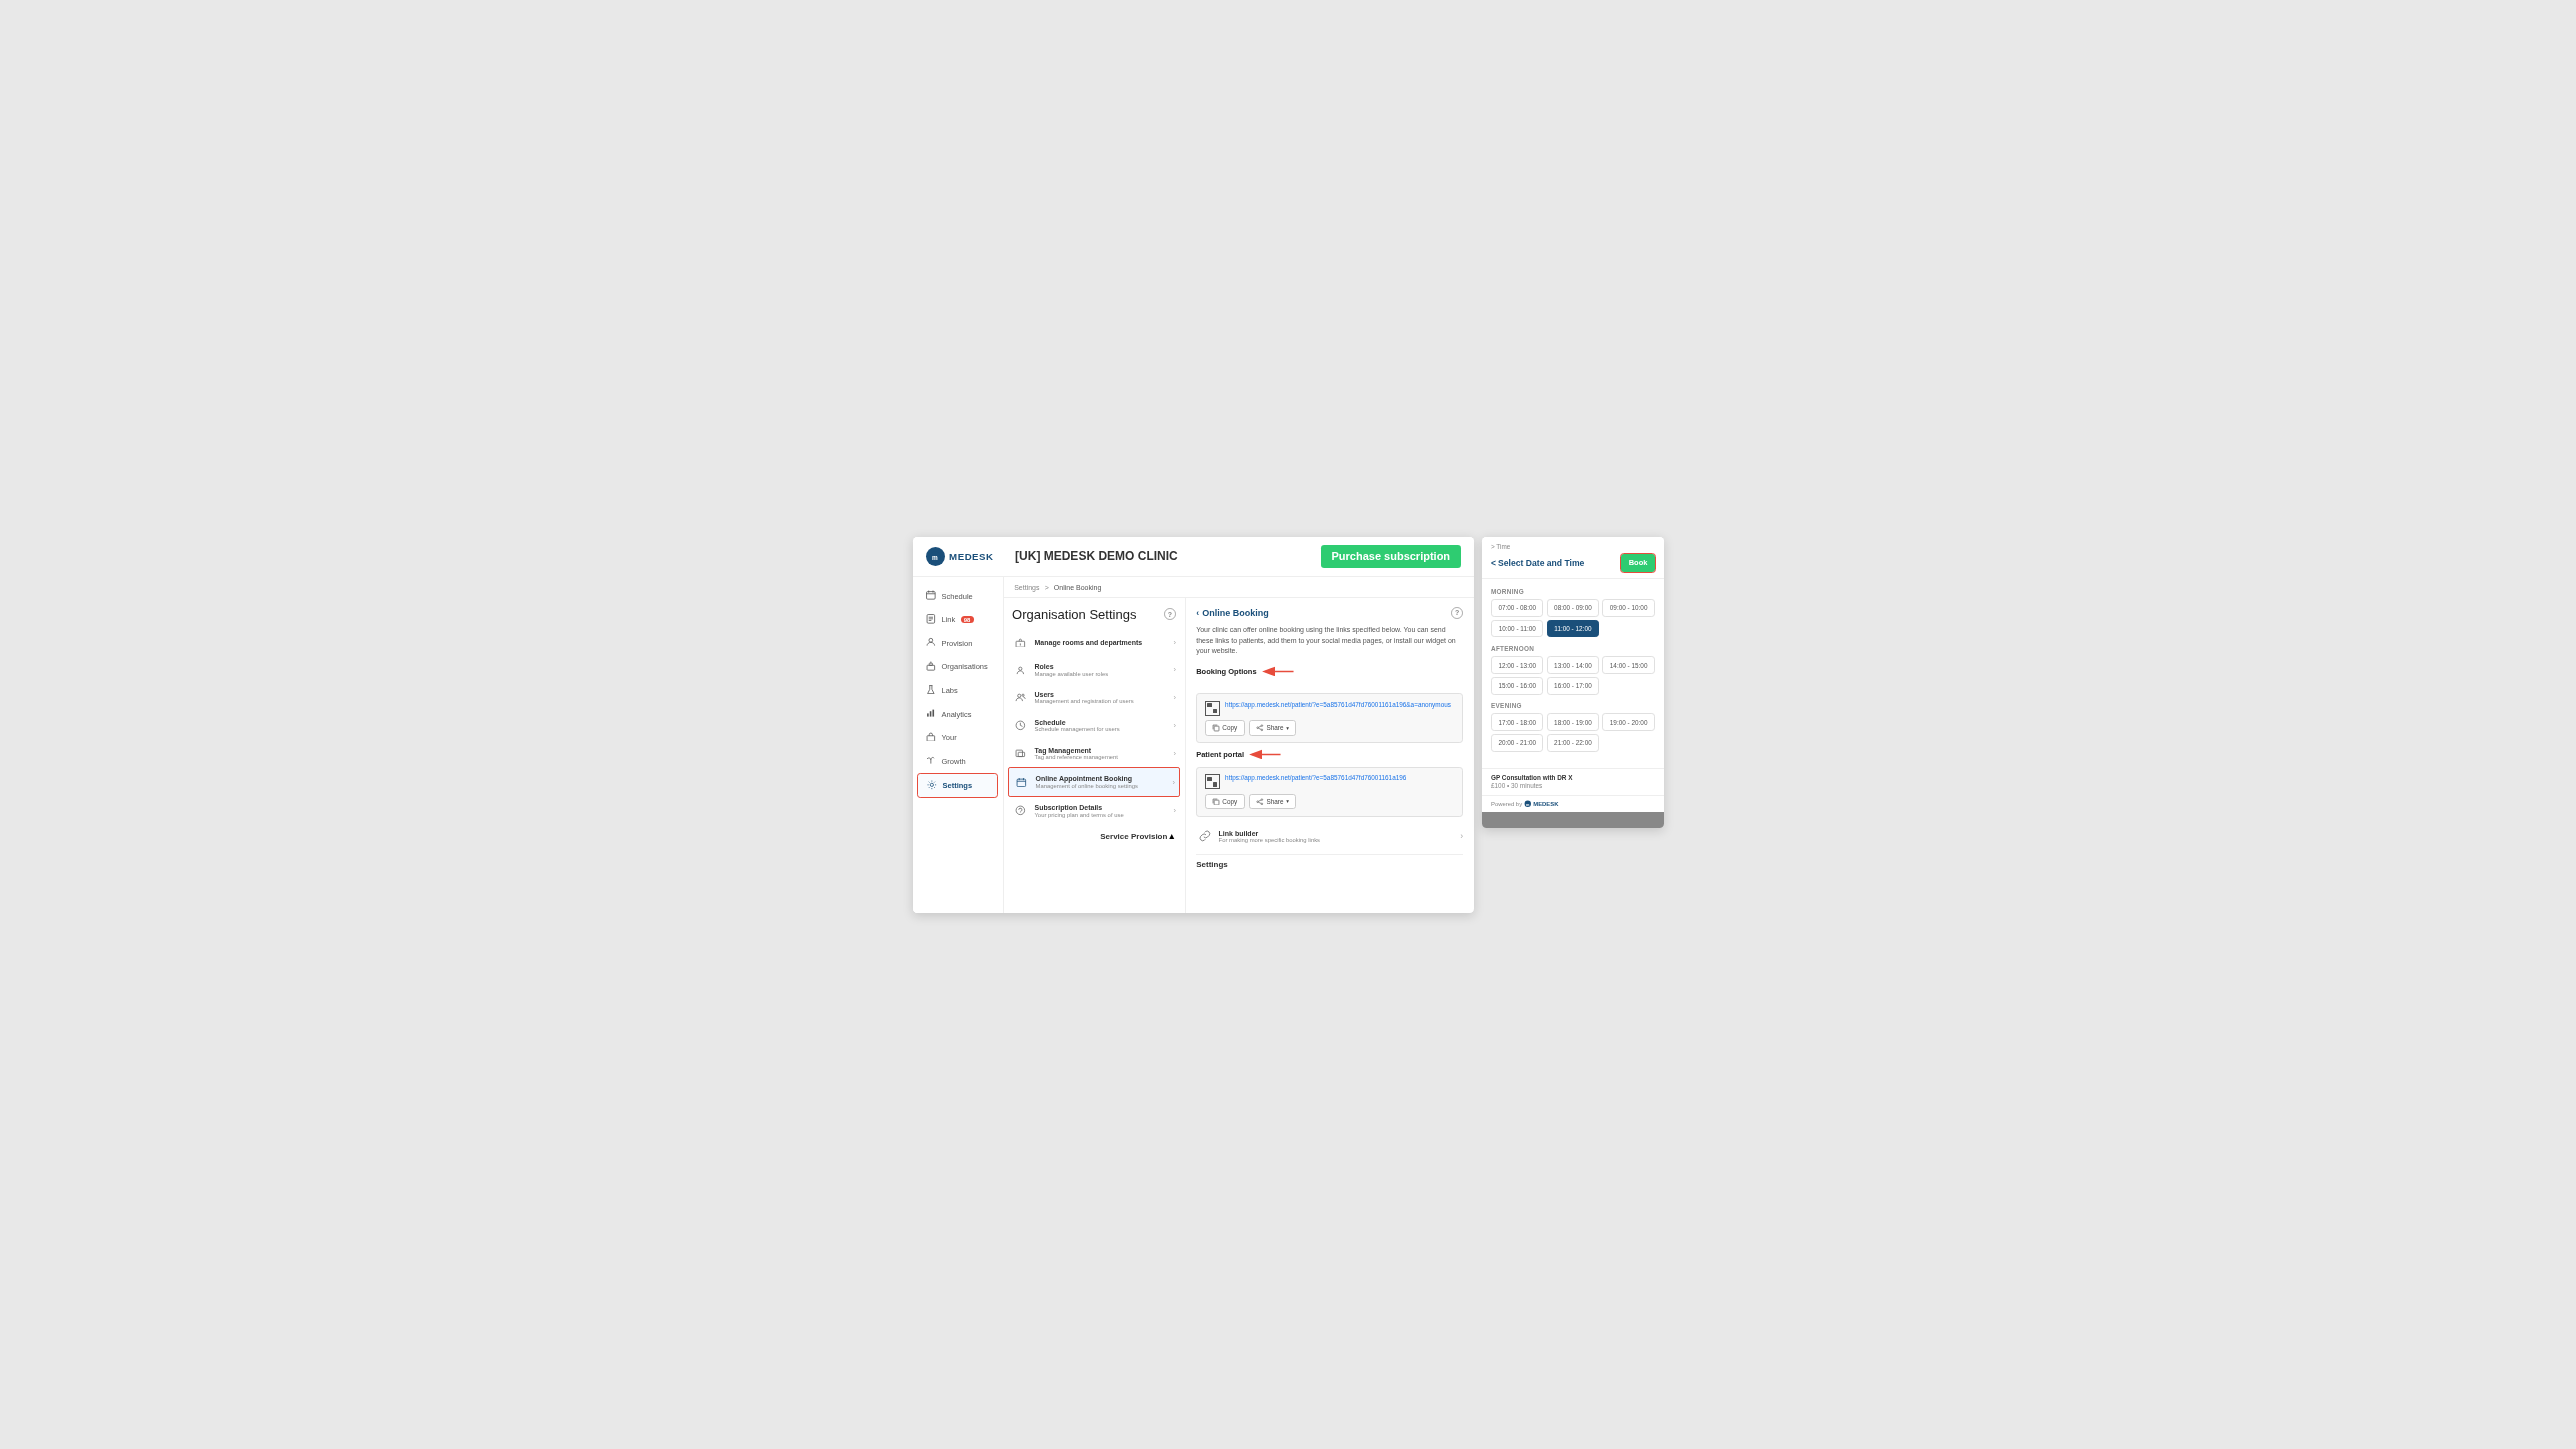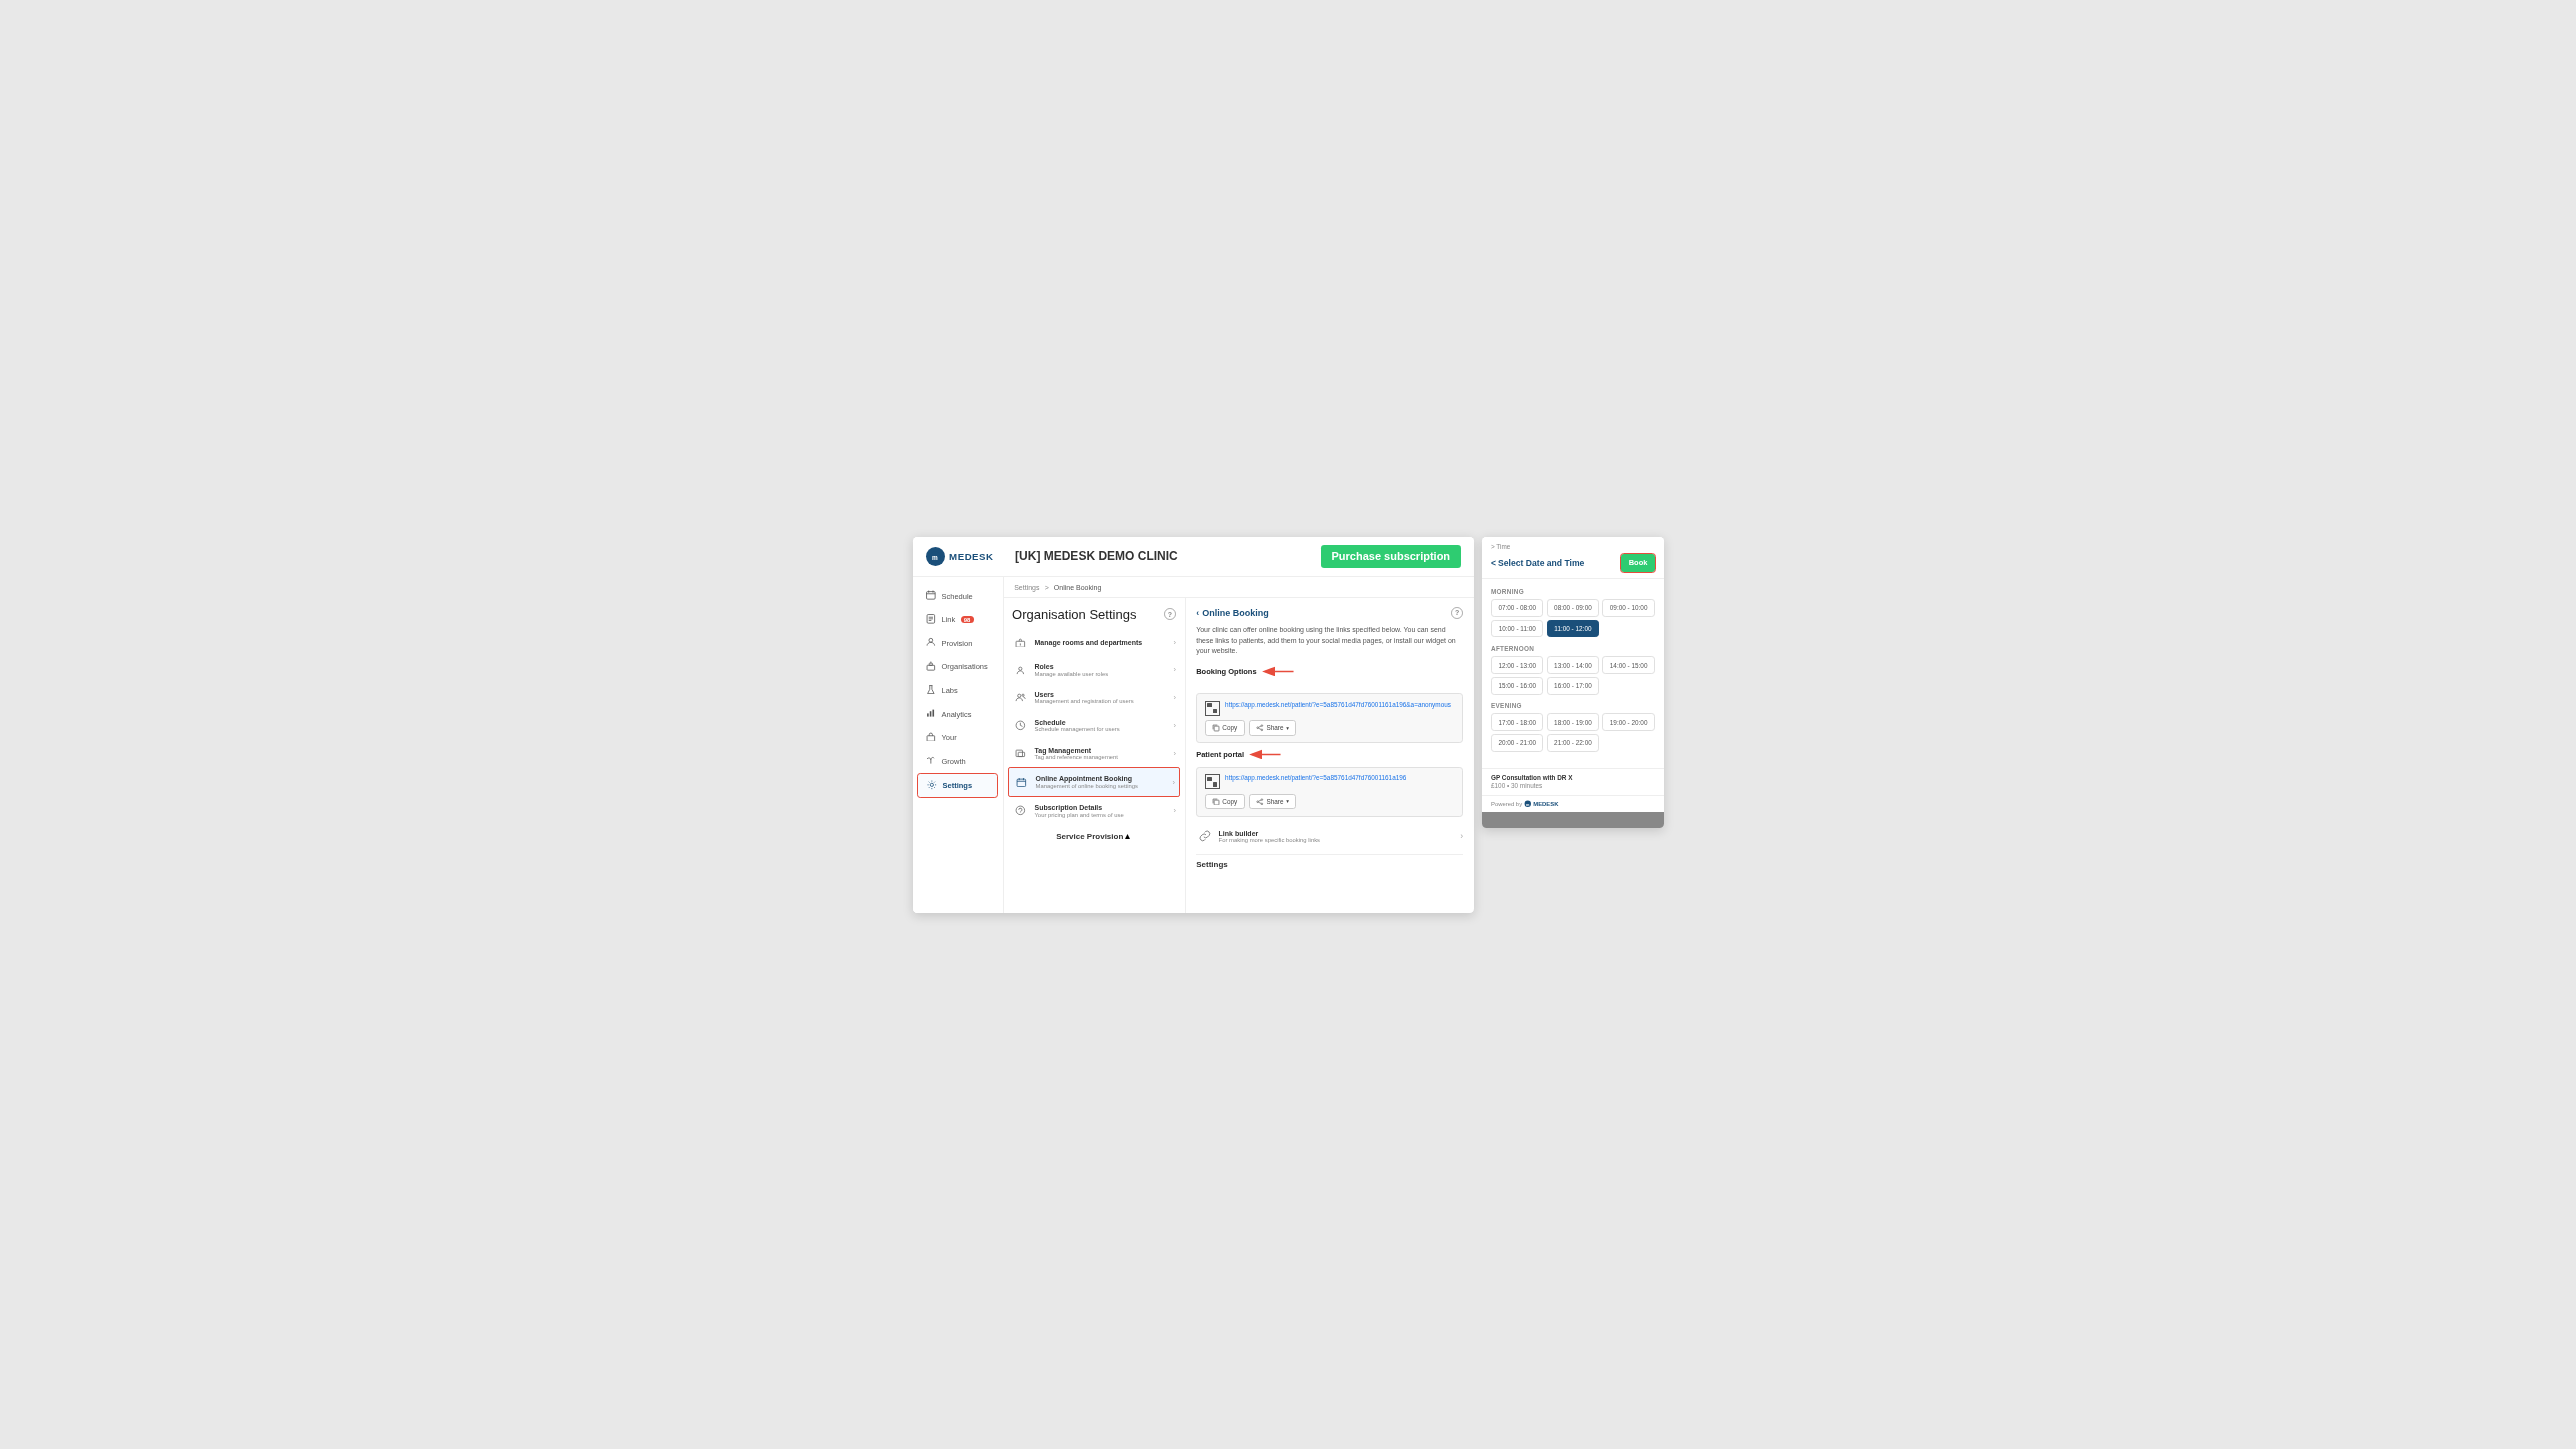--- a/index.html
+++ b/index.html
@@ -237,21 +237,21 @@
     }
 
     .settings-item-arrow {
       color: #aaa;
       font-size: 7.5px;
     }
 
     .section-header {
       display: flex;
       align-items: center;
-      justify-content: center;
+      justify-content: flex-end;
       padding: 6.4px 8.6px 4.3px;
       cursor: pointer;
     }
 
     .section-title {
       font-size: 8px;
       font-weight: 700;
       color: #333;
     }
 

